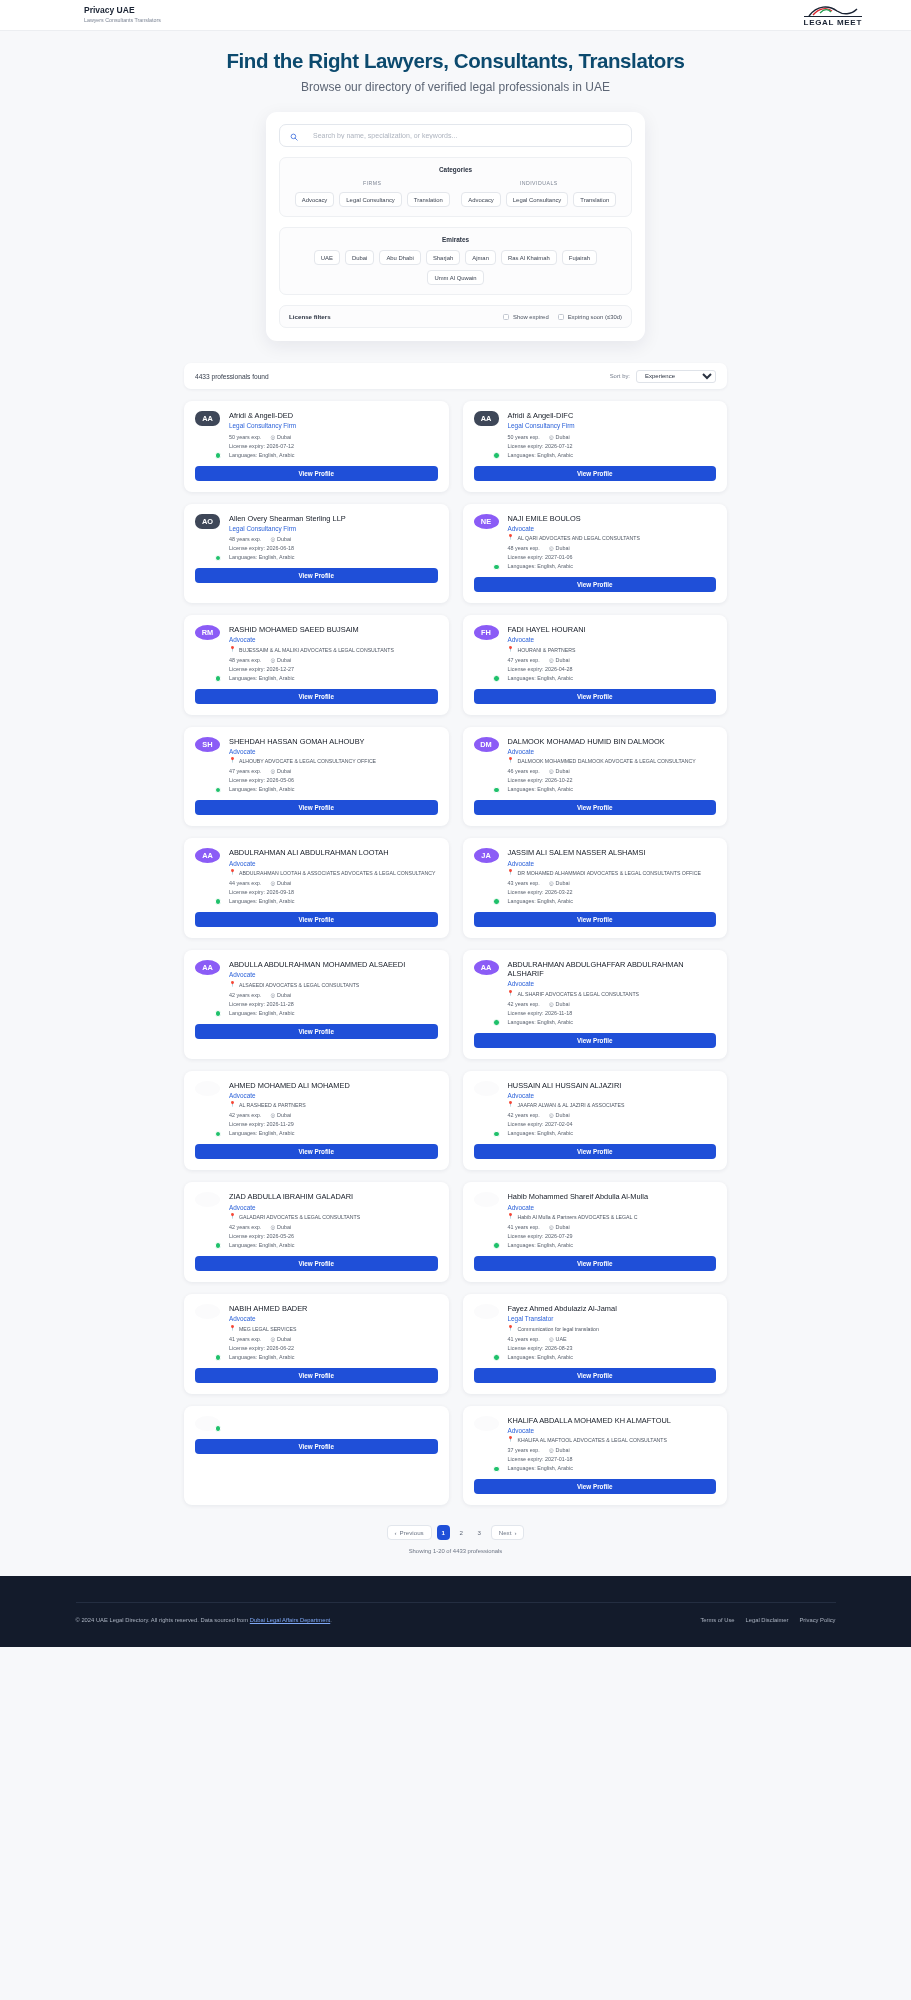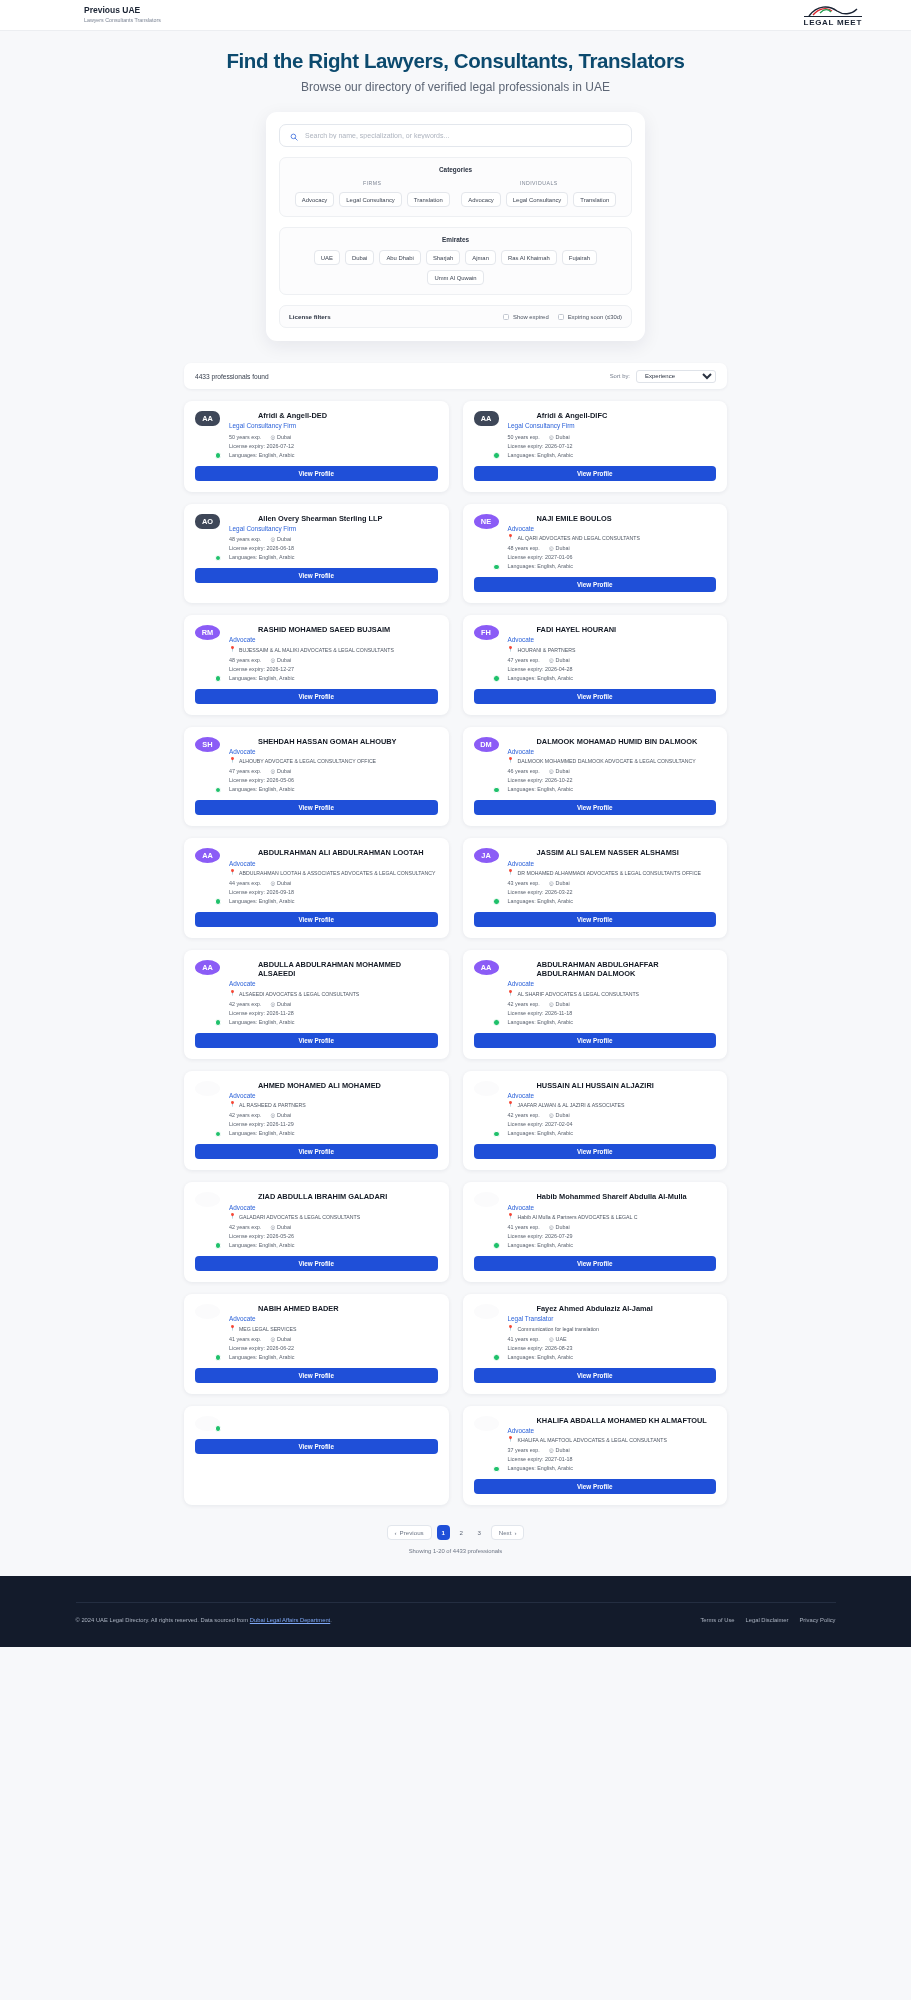--- a/index.html
+++ b/index.html
@@ -36,21 +36,21 @@
   .hero h1 { font-size:20.5px; font-weight:bold; letter-spacing:-.4px; color:#0c4a6e; }
   .hero p { font-size:12px; color:#5d6675; margin-top:7px; }
 
   
   .search-panel {
     width:379px; margin:18px auto 0; background:#fff;
     border-radius:11px; box-shadow:0 5px 18px rgba(20,30,60,.08);
     padding:12px 13px 13px;
   }
   .search-box {
-    display:flex; align-items:center; gap:7px;
+    display:flex; align-items:center; gap:15px;
     border:1px solid #e3e7ed; border-radius:7px;
     height:23px; padding:0 10px;
   }
   .search-box .mag { flex:0 0 auto; }
   .search-input {
     border:none; outline:none; flex:1;
     font-family:inherit; font-size:7px; color:#3b4椒; color:#3b4250;
     background:transparent;
   }
   .search-input::placeholder { color:#aeb4bf; }
@@ -120,22 +120,22 @@
   .avatar.firm   { background:#3e4758; border-radius:7px; }
   .avatar.person { background:#8b5cf6; border-radius:50%; }
   .avatar.blank  { background:#fbfbfc; border-radius:50%; color:transparent; }
   .verif-dot {
     position:absolute; right:-1px; bottom:-1px;
     width:6.5px; height:6.5px; border-radius:50%;
     background:#1fc16b; border:1.2px solid #fff;
   }
   .pcard-info { flex:1; min-width:0; }
   .p-name {
-    font-size:7.4px; font-weight:bold; color:#141a25;
-    line-height:1.25; margin-bottom:2px;margin-left:29px;
+    font-size:7.4px; font-weight:normal; color:#141a25;
+    line-height:1.25; margin-bottom:2px;
   }
   .p-role { font-size:6.4px; color:#2c62d9; line-height:1.3; }
   .p-firm {
     font-size:5.2px; color:#4d5562; line-height:1.35;
     margin-top:2px; display:flex; gap:3px; align-items:flex-start;
   }
   .pin { color:#e0453a; font-size:5.6px; line-height:1; flex:0 0 auto; }
   .p-meta { font-size:5.4px; color:#5a626f; margin-top:3px; display:flex; gap:9px; }
   .p-meta .loc::before { content:"\25CE"; margin-right:2px; color:#828a97; }
   .p-line { font-size:5.4px; color:#5a626f; margin-top:3px; }
@@ -171,21 +171,21 @@
   .footer-copy { font-size:5.8px; color:#aab2c0; }
   .footer-copy a { color:#7fa8f5; text-decoration:underline; }
   .footer-links { margin-left:auto; display:flex; gap:11px; }
   .footer-links a { font-size:5.8px; color:#aab2c0; text-decoration:none; }
 </style>
 </head>
 <body>
 
 <header class="site-header">
   <div class="brand">
-    <div class="brand-title">Previous UAE</div>
+    <div class="brand-title">Privacy UAE</div>
     <div class="brand-sub">Lawyers Consultants Translators</div>
   </div>
   <div class="logo-wrap">
     <span class="logo-arc">
       <svg width="52" height="13" viewBox="0 0 52 13">
         <path d="M2 12 C10 1, 22 1, 30 7 C36 11, 44 11, 50 5" stroke="#1b2434" stroke-width="1.4" fill="none"></path>
         <path d="M6 11 C12 4, 20 3, 25 7" stroke="#d8262f" stroke-width="1.4" fill="none"></path>
         <path d="M13 9 C17 5, 21 5, 24 8" stroke="#1f9d4d" stroke-width="1.2" fill="none"></path>
       </svg>
     </span>
@@ -512,21 +512,21 @@
         </div>
         <button class="view-btn">View Profile</button>
       </div>
       <div class="pcard">
         <div class="pcard-top">
           <div class="avatar-wrap">
             <div class="avatar person">AA</div>
             <span class="verif-dot"></span>
           </div>
           <div class="pcard-info">
-            <div class="p-name">ABDULRAHMAN ABDULGHAFFAR ABDULRAHMAN DALMOOK</div>
+            <div class="p-name">ABDULRAHMAN ABDULGHAFFAR ABDULRAHMAN ALSHARIF</div>
             <div class="p-role">Advocate</div>
             <div class="p-firm">
               <span class="pin">📍</span>
               <span>AL SHARIF ADVOCATES &amp; LEGAL CONSULTANTS</span>
             </div>
             <div class="p-meta">
               <span>42 years exp.</span>
               <span class="loc">Dubai</span>
             </div>
             <div class="p-line">License expiry: 2026-11-18</div>

